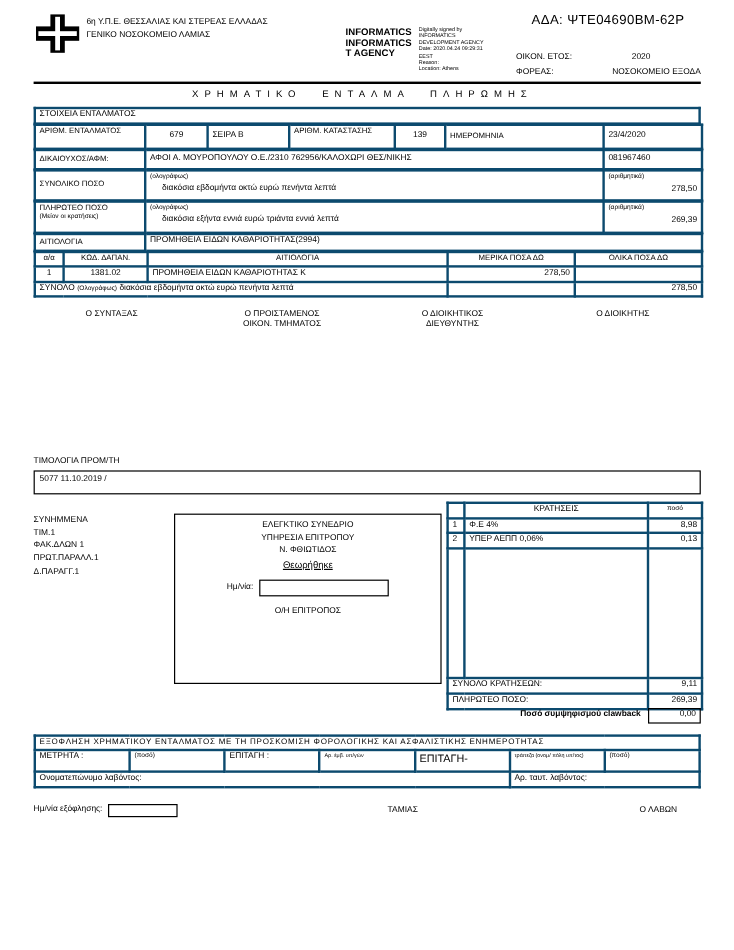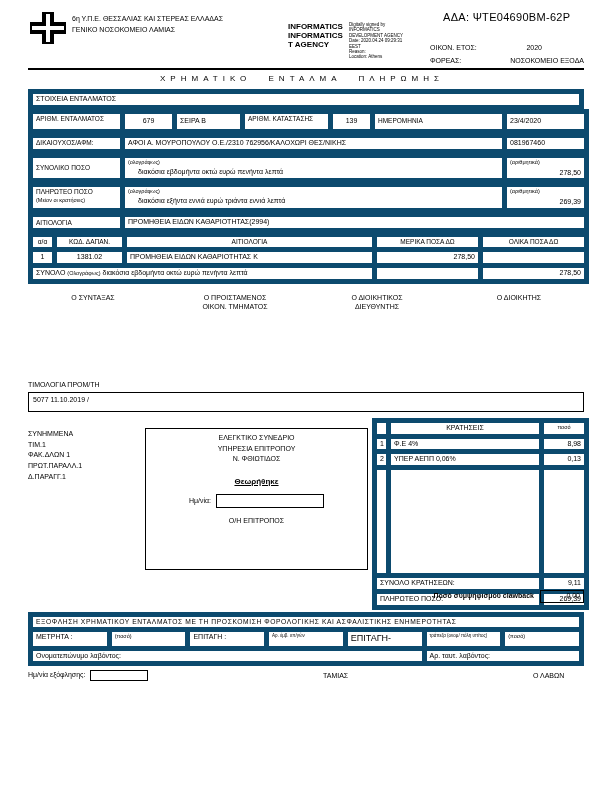--- a/index.html
+++ b/index.html
@@ -4,21 +4,21 @@
 <style>
   * { margin:0; padding:0; box-sizing:border-box; }
   body { background:#ffffff; }
   .page {
     position:relative; width:612px; height:792px; overflow:hidden;
     background:#ffffff; color:#000;
     font-family:"Liberation Sans","DejaVu Sans",sans-serif;
     font-size:7px; line-height:1.25;
   }
   table { border-collapse:collapse; table-layout:fixed; width:556px; }
-  td { border:5px solid #0c4a6e; padding:1px 3px; vertical-align:top; font-size:7px; overflow:hidden; }
+  td { border:2px solid #0c4a6e; padding:1px 3px; vertical-align:top; font-size:7px; overflow:hidden; }
   .small { font-size:5.5px; }
   .tiny  { font-size:4.5px; line-height:1.2; }
   .right { text-align:right; }
   .center{ text-align:center; }
   .mid-v { vertical-align:middle; }
   .b { font-weight:bold; }
 
   
   .logo { position:absolute; left:30px; top:12px; width:36px; height:32px; }
   .logo .bar-v { position:absolute; left:12px; top:0;  width:12px; height:32px; background:#000; }
@@ -52,21 +52,21 @@
 
   
   .mid { position:absolute; left:28px; top:381px; width:556px; }
   .inv-box { margin-top:2px; border:1px solid #000; height:20px; padding:3px 4px; }
   .mid-body { position:relative; height:200px; }
   .attach { position:absolute; left:0; top:18px; }
   .attach div { margin-bottom:2px; }
   .audit-box { position:absolute; left:117px; top:16px; width:223px; height:142px;
                border:1px solid #000; text-align:center; padding-top:5px; }
   .audit-box .hline { margin-bottom:2px; }
-  .approved { margin-top:13px; font-weight:bold; text-decoration:underline; font-size:8px; }
+  .approved { margin-top:2px; font-weight:normal; text-decoration:underline; font-size:8px; }
   .date-row { margin-top:7px; display:flex; justify-content:center; align-items:center; gap:5px; }
   .date-box { width:108px; height:14px; border:1px solid #000; background:#fff; }
   .commissioner { margin-top:9px; }
   .ded-wrap { position:absolute; left:344px; top:6px; width:212px; }
   .ded-wrap table { width:212px; }
   .clawback { position:absolute; right:0; top:178px; display:flex; align-items:center; gap:6px; }
   .claw-box { width:44px; border:1px solid #000; text-align:right; padding:1px 3px; }
 
   
   .pay { position:absolute; left:28px; top:612px; width:556px; }

